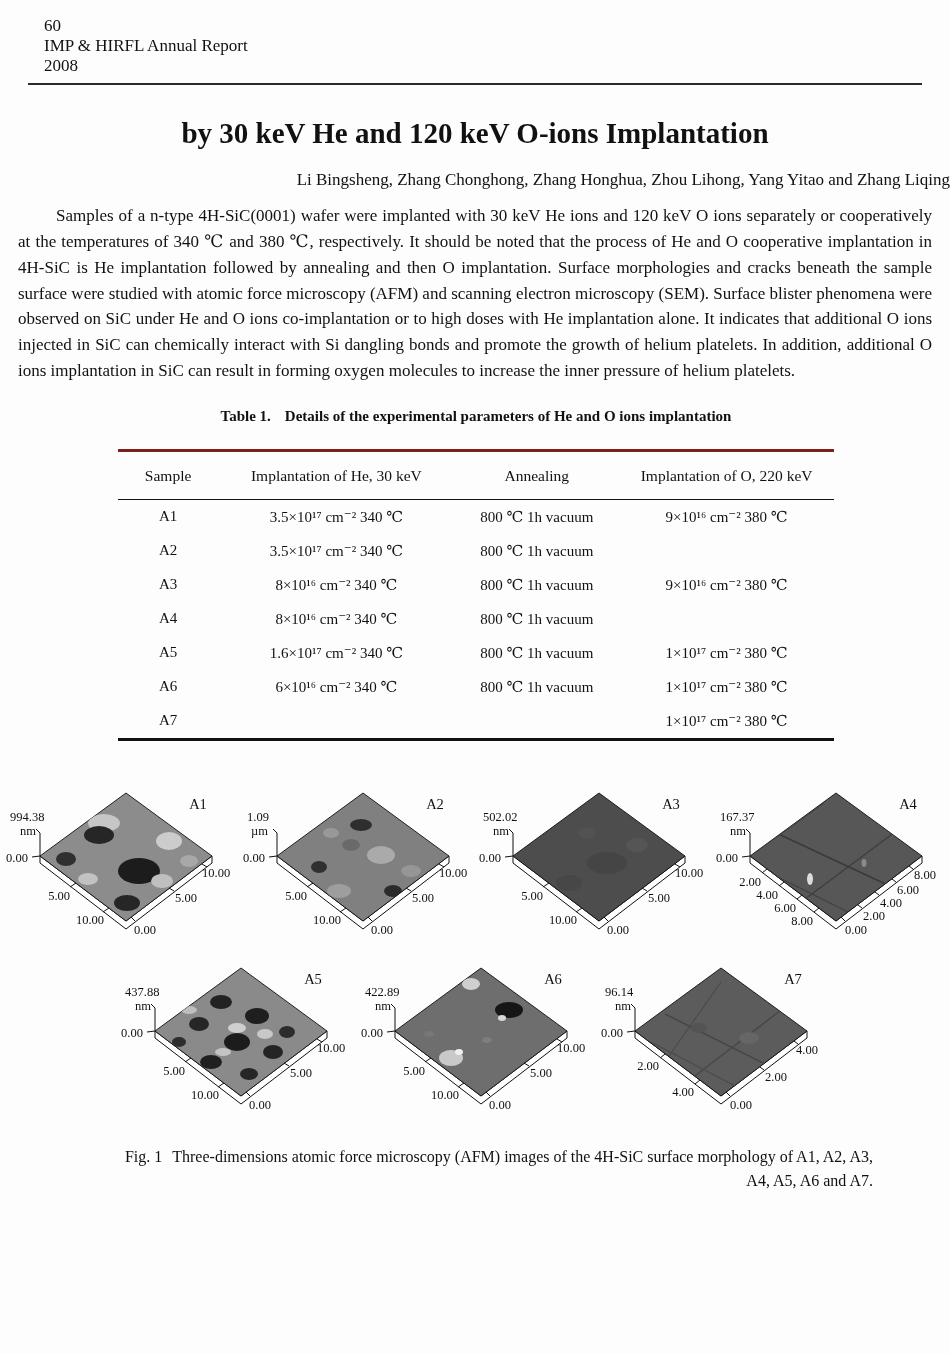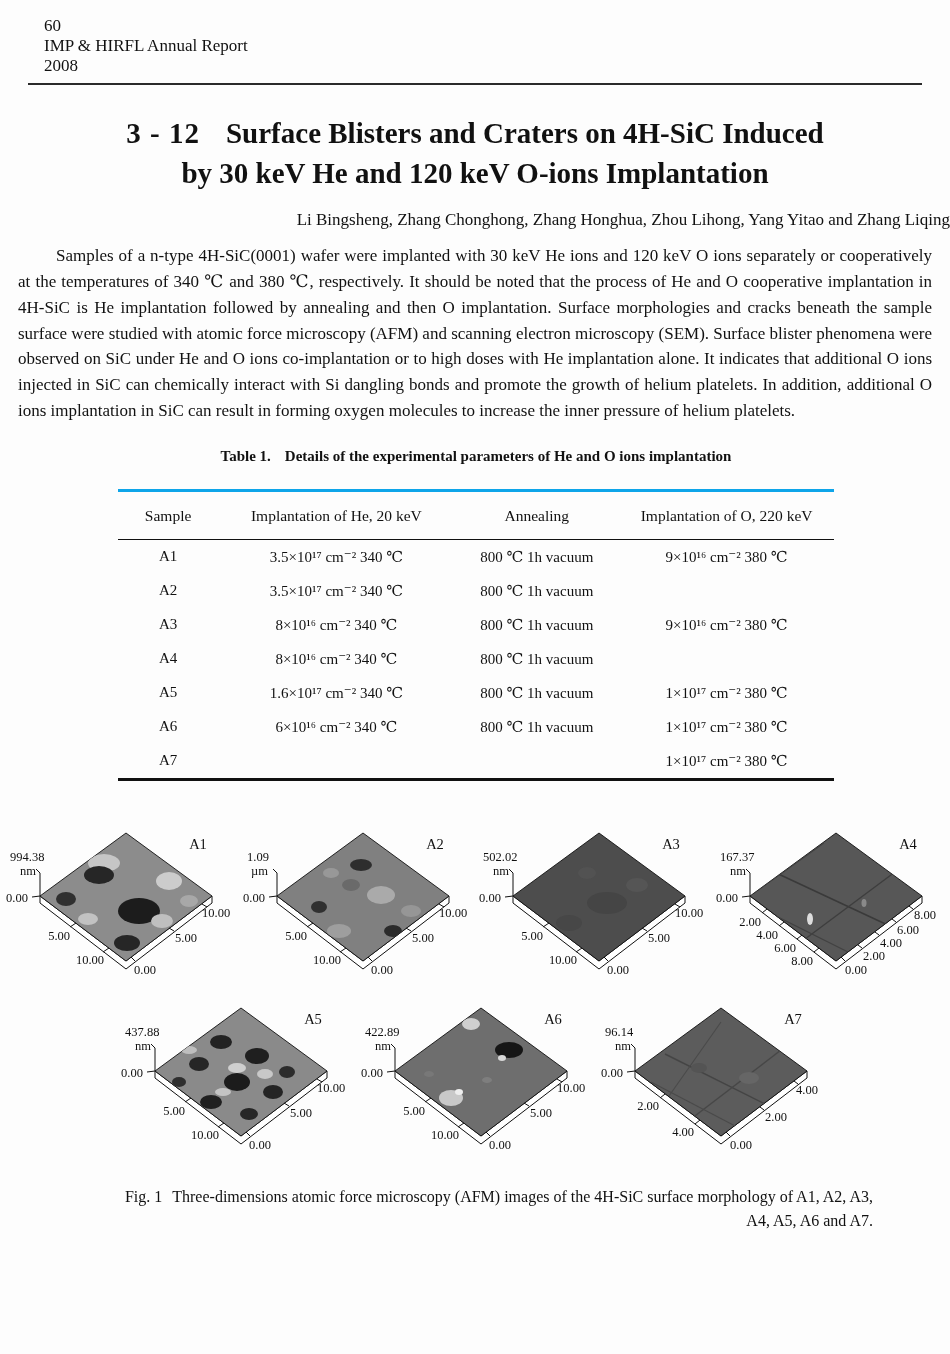--- a/index.html
+++ b/index.html
@@ -12,21 +12,21 @@
     padding:16px 24px 0 44px;font-size:17px;flex-direction:column;}
   .header-rule{border-bottom:2px solid #2a2a2a;margin:7px 28px 0 28px;}
   .title{text-align:center;margin-top:28px;font-size:29px;font-weight:bold;line-height:1.38;}
   .title .num{margin-right:26px;letter-spacing:1px;}
   .authors{text-align:right;margin-top:17px;font-size:17px;}
   .abstract{margin:13px 18px 3px 18px;font-size:17px;line-height:1.52;
     text-align:justify;text-indent:38px;}
   .table-wrap{margin:24px 0 0 118px;width:716px;}
   .table-caption{text-align:center;font-weight:bold;font-size:15px;margin-bottom:24px;}
   .table-caption .cap-label{margin-right:14px;}
-  table{width:100%;border-collapse:collapse;border-top:3px solid #0ea5e9;
+  table{width:100%;border-collapse:collapse;border-top:3px solid #7f1d1d;
     border-bottom:3px solid #111;font-size:15px;}
   thead th{font-weight:normal;font-size:15.5px;padding:15px 0 14px 0;
     border-bottom:1.2px solid #111;text-align:center;}
   tbody td{padding:8px 0;text-align:center;height:18px;}
   .fig{margin-top:42px;}
   .fig-row{display:flex;}
   .fig-row1{justify-content:space-between;padding:0 4px;}
   .fig-row2{justify-content:center;gap:8px;margin-top:10px;}
   svg.afm{display:block;}
   svg text{font-family:"Liberation Serif","DejaVu Serif",serif;font-size:12.5px;fill:#111;}
@@ -39,39 +39,36 @@
 <body>
 
 <div class="header">
   <span>60</span>
   <span>IMP &amp; HIRFL Annual Report</span>
   <span>2008</span>
 </div>
 <div class="header-rule"></div>
 
 <div class="title">
-  <div>
-    <span class="num">3 - 12</span><span>Surface Blisters and Craters on 4H-SiC Induced</span>
-  </div>
   <div>by 30 keV He and 120 keV O-ions Implantation</div>
 </div>
 
 <div class="authors">Li Bingsheng, Zhang Chonghong, Zhang Honghua, Zhou Lihong, Yang Yitao and Zhang Liqing</div>
 
 <div class="abstract">Samples of a n-type 4H-SiC(0001) wafer were implanted with 30 keV He ions and 120 keV O ions separately or cooperatively at the temperatures of 340 ℃ and 380 ℃, respectively. It should be noted that the process of He and O cooperative implantation in 4H-SiC is He implantation followed by annealing and then O implantation. Surface morphologies and cracks beneath the sample surface were studied with atomic force microscopy (AFM) and scanning electron microscopy (SEM). Surface blister phenomena were observed on SiC under He and O ions co-implantation or to high doses with He implantation alone. It indicates that additional O ions injected in SiC can chemically interact with Si dangling bonds and promote the growth of helium platelets. In addition, additional O ions implantation in SiC can result in forming oxygen molecules to increase the inner pressure of helium platelets.</div>
 
 <div class="table-wrap">
   <div class="table-caption">
     <span class="cap-label">Table 1.</span><span>Details of the experimental parameters of He and O ions implantation</span>
   </div>
   <table>
     <thead>
       <tr>
         <th style="width:14%">Sample</th>
-        <th style="width:33%">Implantation of He, 20 keV</th>
+        <th style="width:33%">Implantation of He, 30 keV</th>
         <th style="width:23%">Annealing</th>
         <th style="width:30%">Implantation of O, 220 keV</th>
       </tr>
     </thead>
     <tbody>
       <tr>
         <td>A1</td>
         <td>3.5×10¹⁷ cm⁻² 340 ℃</td>
         <td>800 ℃ 1h vacuum</td>
         <td>9×10¹⁶ cm⁻² 380 ℃</td>

